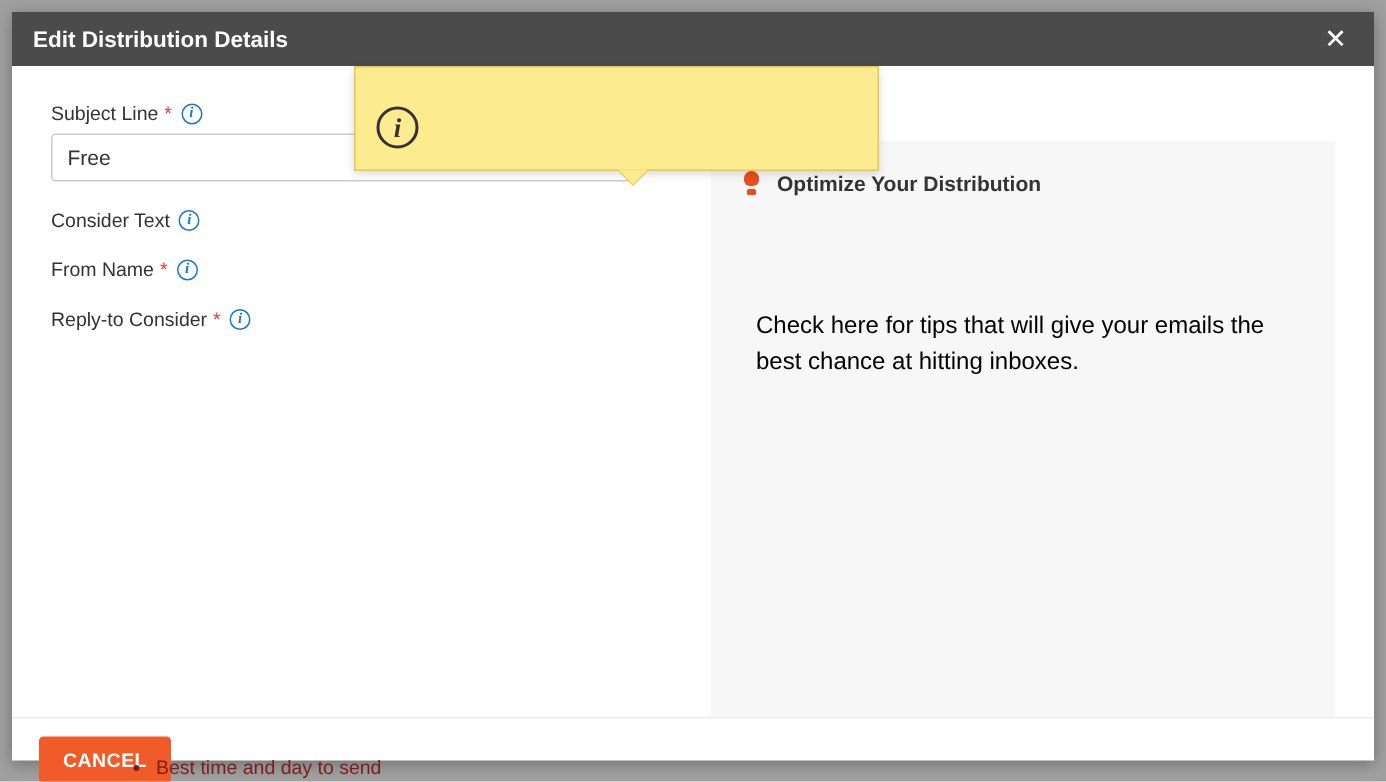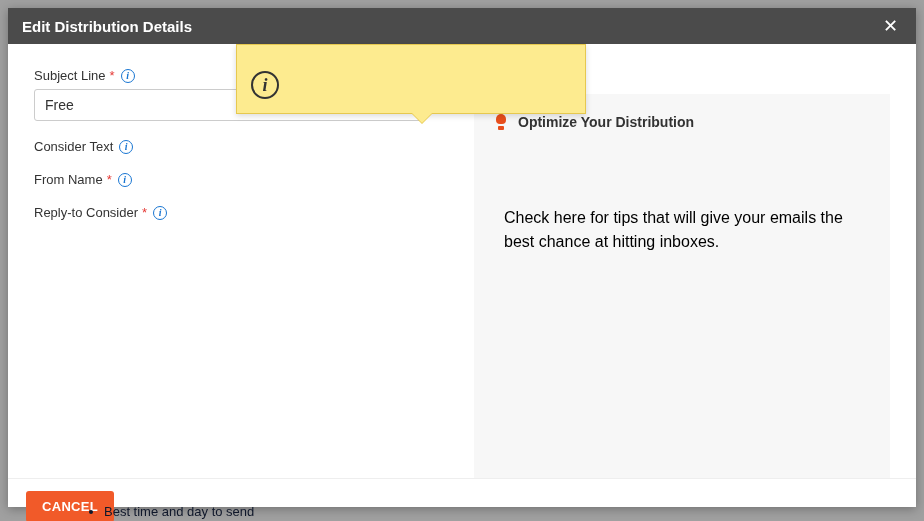--- a/index.html
+++ b/index.html
@@ -239,21 +239,21 @@
       color: #fff;
     }
     .btn-update {
       background: #f15a29;
       color: #fff;
     }
     .bg-text {
       position: absolute;
       bottom: 2px;
       left: 104px;
-      color: #0f172a;
+      color: #7f1d1d;
       font-size: 13px;
       list-style: disc;
     }
   </style>
 </head>
 <body>
 
 <ul class="bg-text">
   <li>Best time and day to send</li>
 </ul>

